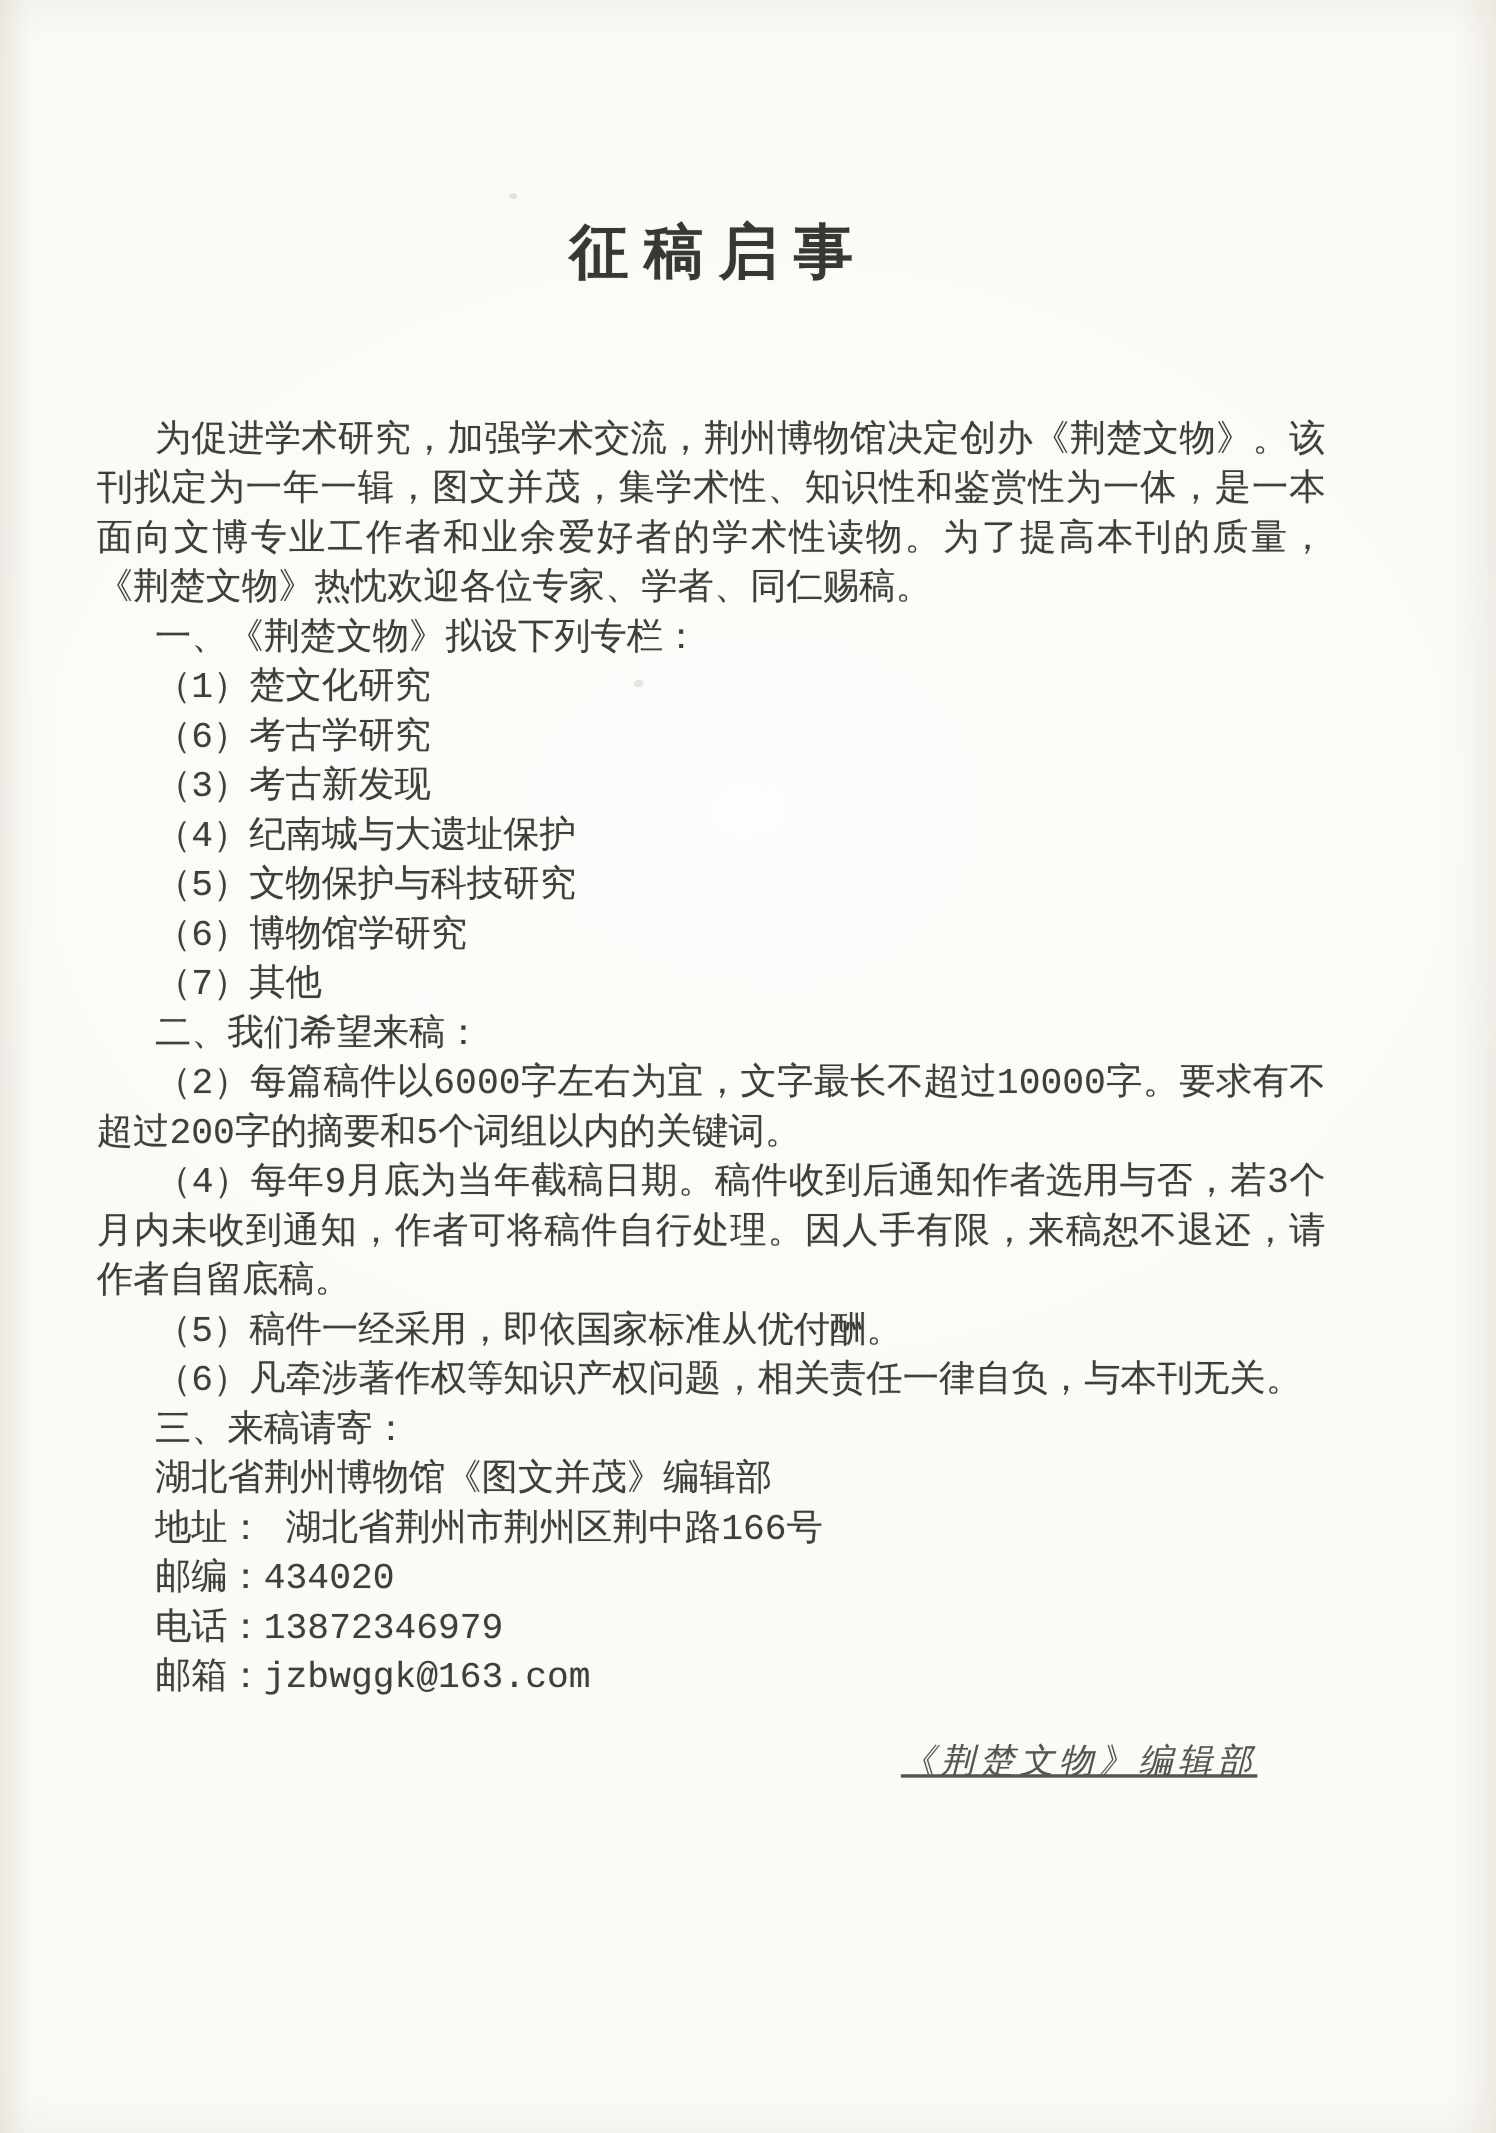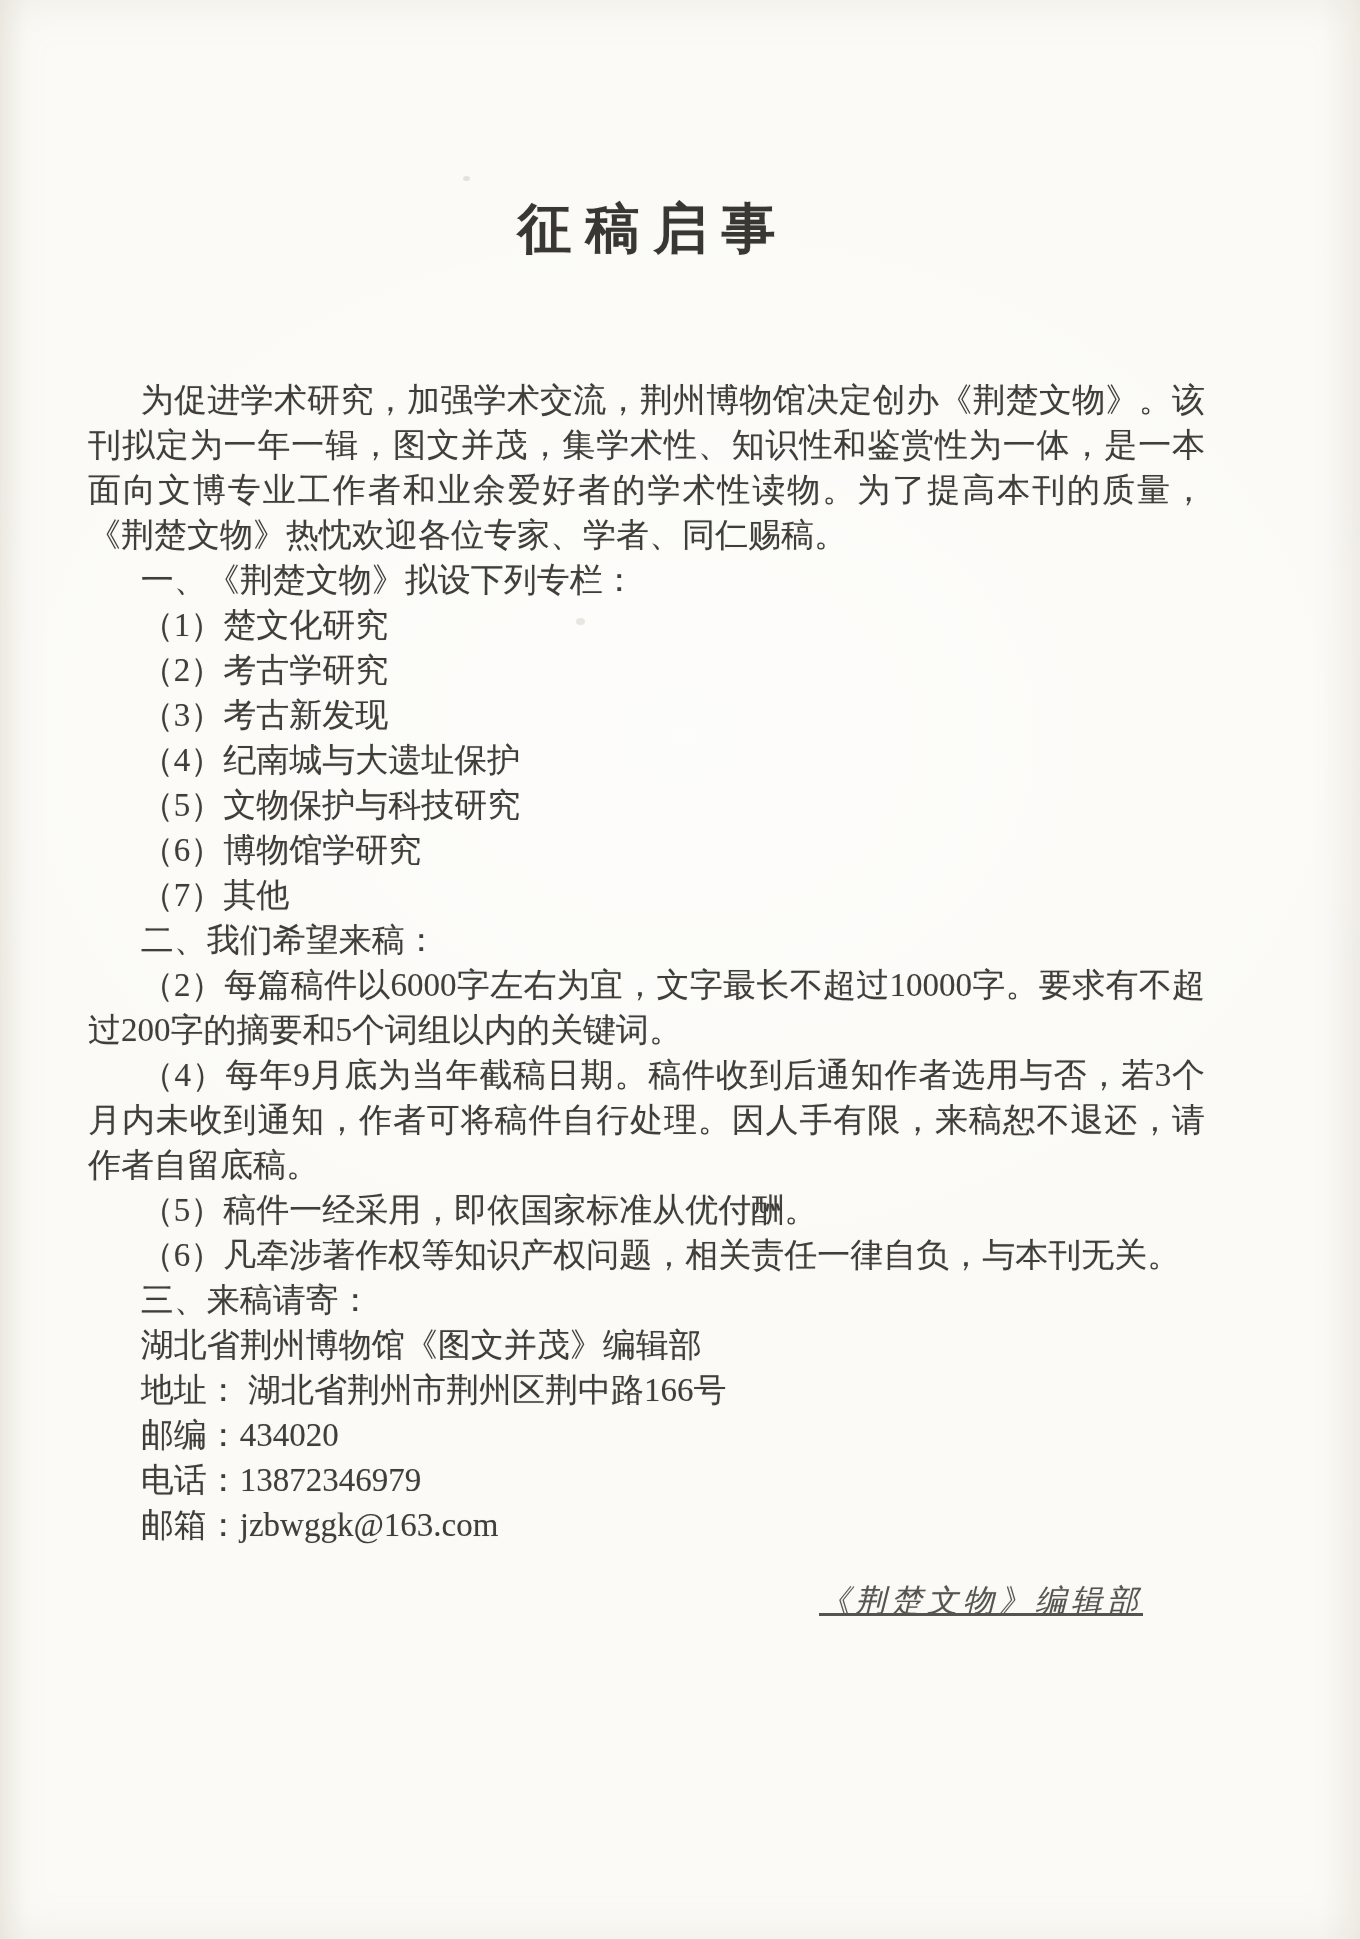--- a/index.html
+++ b/index.html
@@ -39,20 +39,21 @@
     margin-top: 116px;
     font-size: 33px;
     line-height: 45px;
     text-align: justify;
     text-justify: inter-character;
     text-shadow: 0 0 1px rgba(64,62,57,0.28);
   }
   .para {
     margin: 0;
     text-indent: 1.6em;
+    font-family: Liberation Mono, monospace;
   }
   .signature {
     margin: 30px 0 0 0;
     text-align: right;
     padding-right: 62px;
     font-size: 31px;
     line-height: 45px;
     font-style: italic;
     letter-spacing: 5px;
     color: #56544e;
@@ -75,21 +76,21 @@
   <div class="speck speck-1"></div>
   <div class="speck speck-2"></div>
 
   <h1 class="title">征稿启事</h1>
 
   <div class="content">
     <p class="para">为促进学术研究，加强学术交流，荆州博物馆决定创办《荆楚文物》。该刊拟定为一年一辑，图文并茂，集学术性、知识性和鉴赏性为一体，是一本面向文博专业工作者和业余爱好者的学术性读物。为了提高本刊的质量，《荆楚文物》热忱欢迎各位专家、学者、同仁赐稿。</p>
 
     <p class="para">一、《荆楚文物》拟设下列专栏：</p>
     <p class="para">（1）楚文化研究</p>
-    <p class="para">（2）考古学研究</p>
+    <p class="para">（6）考古学研究</p>
     <p class="para">（3）考古新发现</p>
     <p class="para">（4）纪南城与大遗址保护</p>
     <p class="para">（5）文物保护与科技研究</p>
     <p class="para">（6）博物馆学研究</p>
     <p class="para">（7）其他</p>
 
     <p class="para">二、我们希望来稿：</p>
     <p class="para">（2）每篇稿件以6000字左右为宜，文字最长不超过10000字。要求有不超过200字的摘要和5个词组以内的关键词。</p>
     <p class="para">（4）每年9月底为当年截稿日期。稿件收到后通知作者选用与否，若3个月内未收到通知，作者可将稿件自行处理。因人手有限，来稿恕不退还，请作者自留底稿。</p>
     <p class="para">（5）稿件一经采用，即依国家标准从优付酬。</p>

